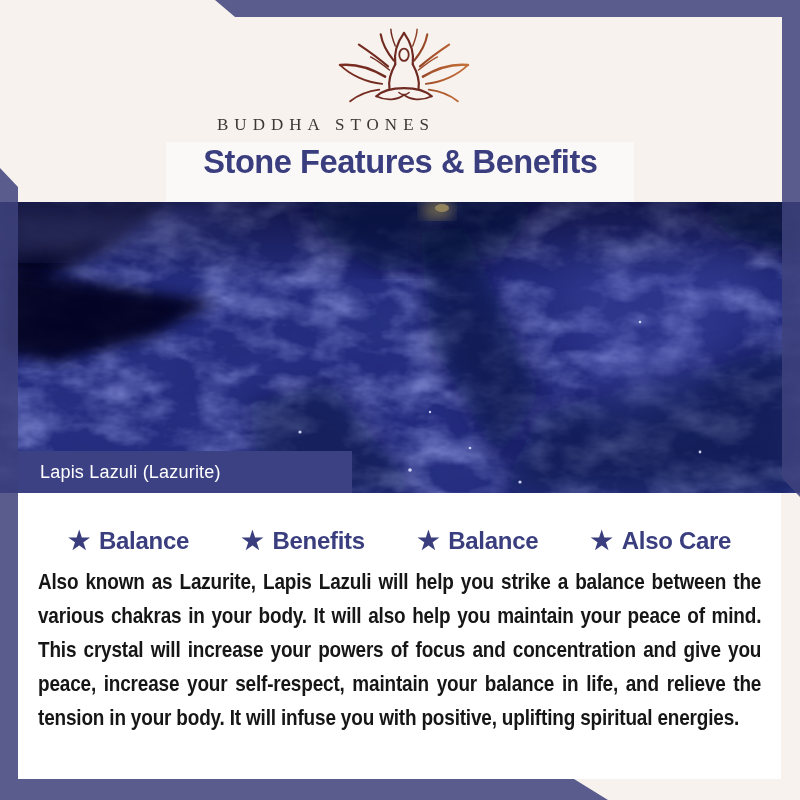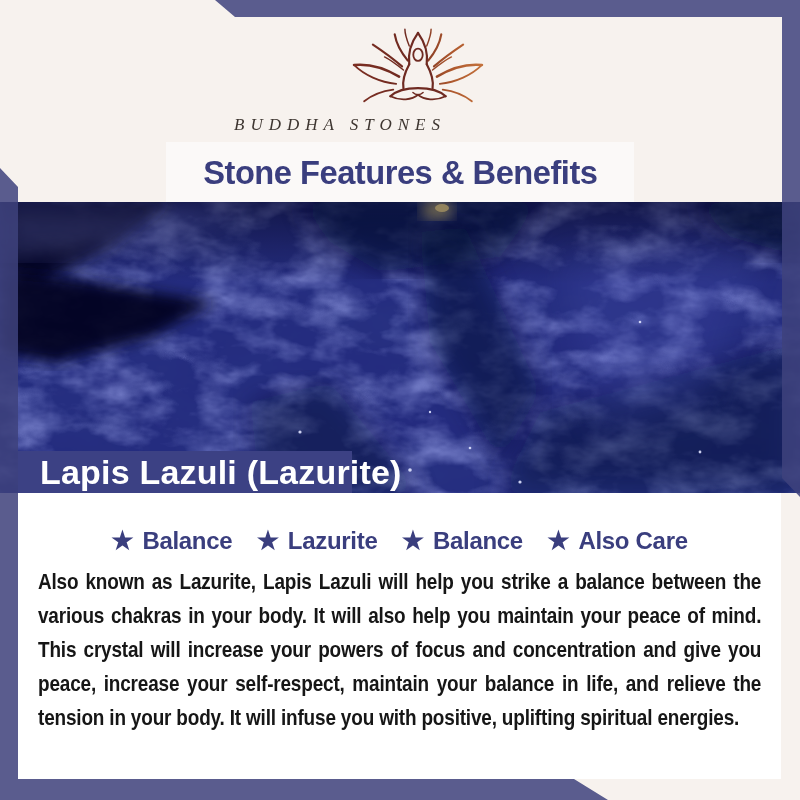--- a/index.html
+++ b/index.html
@@ -1,47 +1,47 @@
 <!DOCTYPE html>
 <html style="--cream: #f7f2ee; --band-white: #fbf9f8; --box-white: #ffffff; --heading-navy: #3a3e7e; --label-band: #3c4184; --frame-rgba: rgba(62,66,125,0.85); --rock-base: #232a7e; --logo-maroon: #6f2a21; --logo-rust: #bd6332; --text-black: #161616;"><head>
 <meta charset="utf-8">
 <style>
   html,body{margin:0;padding:0;}
   body{font-family:"Liberation Sans",sans-serif;}
   .page{position:relative;width:800px;height:800px;overflow:hidden;background:var(--cream,#f7f2ee);}
 
   
-  .logo-wrap{position:absolute;top:0;left:18px;width:644px;height:142px;text-align:center;font-style:italic;}
+  .logo-wrap{position:absolute;top:0;left:4px;width:644px;height:142px;text-align:center;}
   .lotus{position:absolute;top:24px;left:320px;width:160px;height:95px;}
   .brand{position:absolute;top:115px;left:0;width:100%;text-align:center;
          font-family:"Liberation Serif",serif;font-size:17px;letter-spacing:6px;
          color:#3e3631;font-weight:500;}
 
   
   .heading-band{position:absolute;left:166px;top:142px;width:468px;height:60px;
-                background:var(--band-white,#fbf9f8);display:flex;align-items:center;justify-content:center;}
+                background:var(--band-white,#fbf9f8);display:flex;justify-content:center;}
   .heading-band h1{margin:0;font-size:34px;font-weight:bold;color:var(--heading-navy,#3a3e7e);
                    letter-spacing:-0.5px;transform:scaleX(0.96);white-space:nowrap;}
 
   
   .rock{position:absolute;left:0;top:202px;width:800px;height:291px;}
   .rock svg{display:block;}
 
   
   .stone-label-band{position:absolute;left:18px;top:451px;width:334px;height:42px;
                     background:var(--label-band,#3c4184);display:flex;align-items:center;}
-  .stone-label-band span{color:#ffffff;font-size:34px;font-weight:bold;padding-left:22px;
+  .stone-label-band span{color:#ffffff;font-size:18px;font-weight:normal;padding-left:22px;
                          letter-spacing:0.2px;white-space:nowrap;}
 
   
   .content-box{position:absolute;left:18px;top:493px;width:763px;height:286px;
                background:var(--box-white,#ffffff);box-sizing:border-box;}
   .tags{position:absolute;top:33px;left:0;width:100%;text-align:center;white-space:nowrap;
         color:var(--heading-navy,#3a3e7e);font-weight:bold;font-size:24px;letter-spacing:-0.3px;}
-  .tag{margin:0 9px;}
+  .tag{margin:0 23px;}
   .tag .star{margin-right:9px;font-size:25px;}
   .desc{position:absolute;top:72px;left:20px;margin:0;width:820px;
         transform:scaleX(0.882);transform-origin:left top;
         font-size:21.5px;line-height:34px;font-weight:bold;letter-spacing:-0.2px;
         color:var(--text-black,#161616);text-align:justify;}
 
   
   .frame{position:absolute;inset:0;background:var(--frame-rgba,rgba(62,66,125,0.85));pointer-events:none;}
   .frame-tr{clip-path:polygon(215px 0,800px 0,800px 497px,782px 478px,782px 17px,235px 17px);}
   .frame-bl{clip-path:polygon(0 168px,18px 187px,18px 779px,574px 779px,608px 800px,0 800px);}
@@ -151,21 +151,21 @@
     </svg>
   </div>
 
   <div class="stone-label-band">
     <span>Lapis Lazuli (Lazurite)</span>
   </div>
 
   <div class="content-box">
     <div class="tags">
       <span class="tag"><span class="star">★</span><span>Balance</span></span>
-      <span class="tag"><span class="star">★</span><span>Lazurite</span></span>
+      <span class="tag"><span class="star">★</span><span>Benefits</span></span>
       <span class="tag"><span class="star">★</span><span>Balance</span></span>
       <span class="tag"><span class="star">★</span><span>Also Care</span></span>
     </div>
     <p class="desc">Also known as Lazurite, Lapis Lazuli will help you strike a balance between the various chakras in your body. It will also help you maintain your peace of mind. This crystal will increase your powers of focus and concentration and give you peace, increase your self-respect, maintain your balance in life, and relieve the tension in your body. It will infuse you with positive, uplifting spiritual energies.</p>
   </div>
 
   <div class="frame frame-tr"></div>
   <div class="frame frame-bl"></div>
 
 </div>

